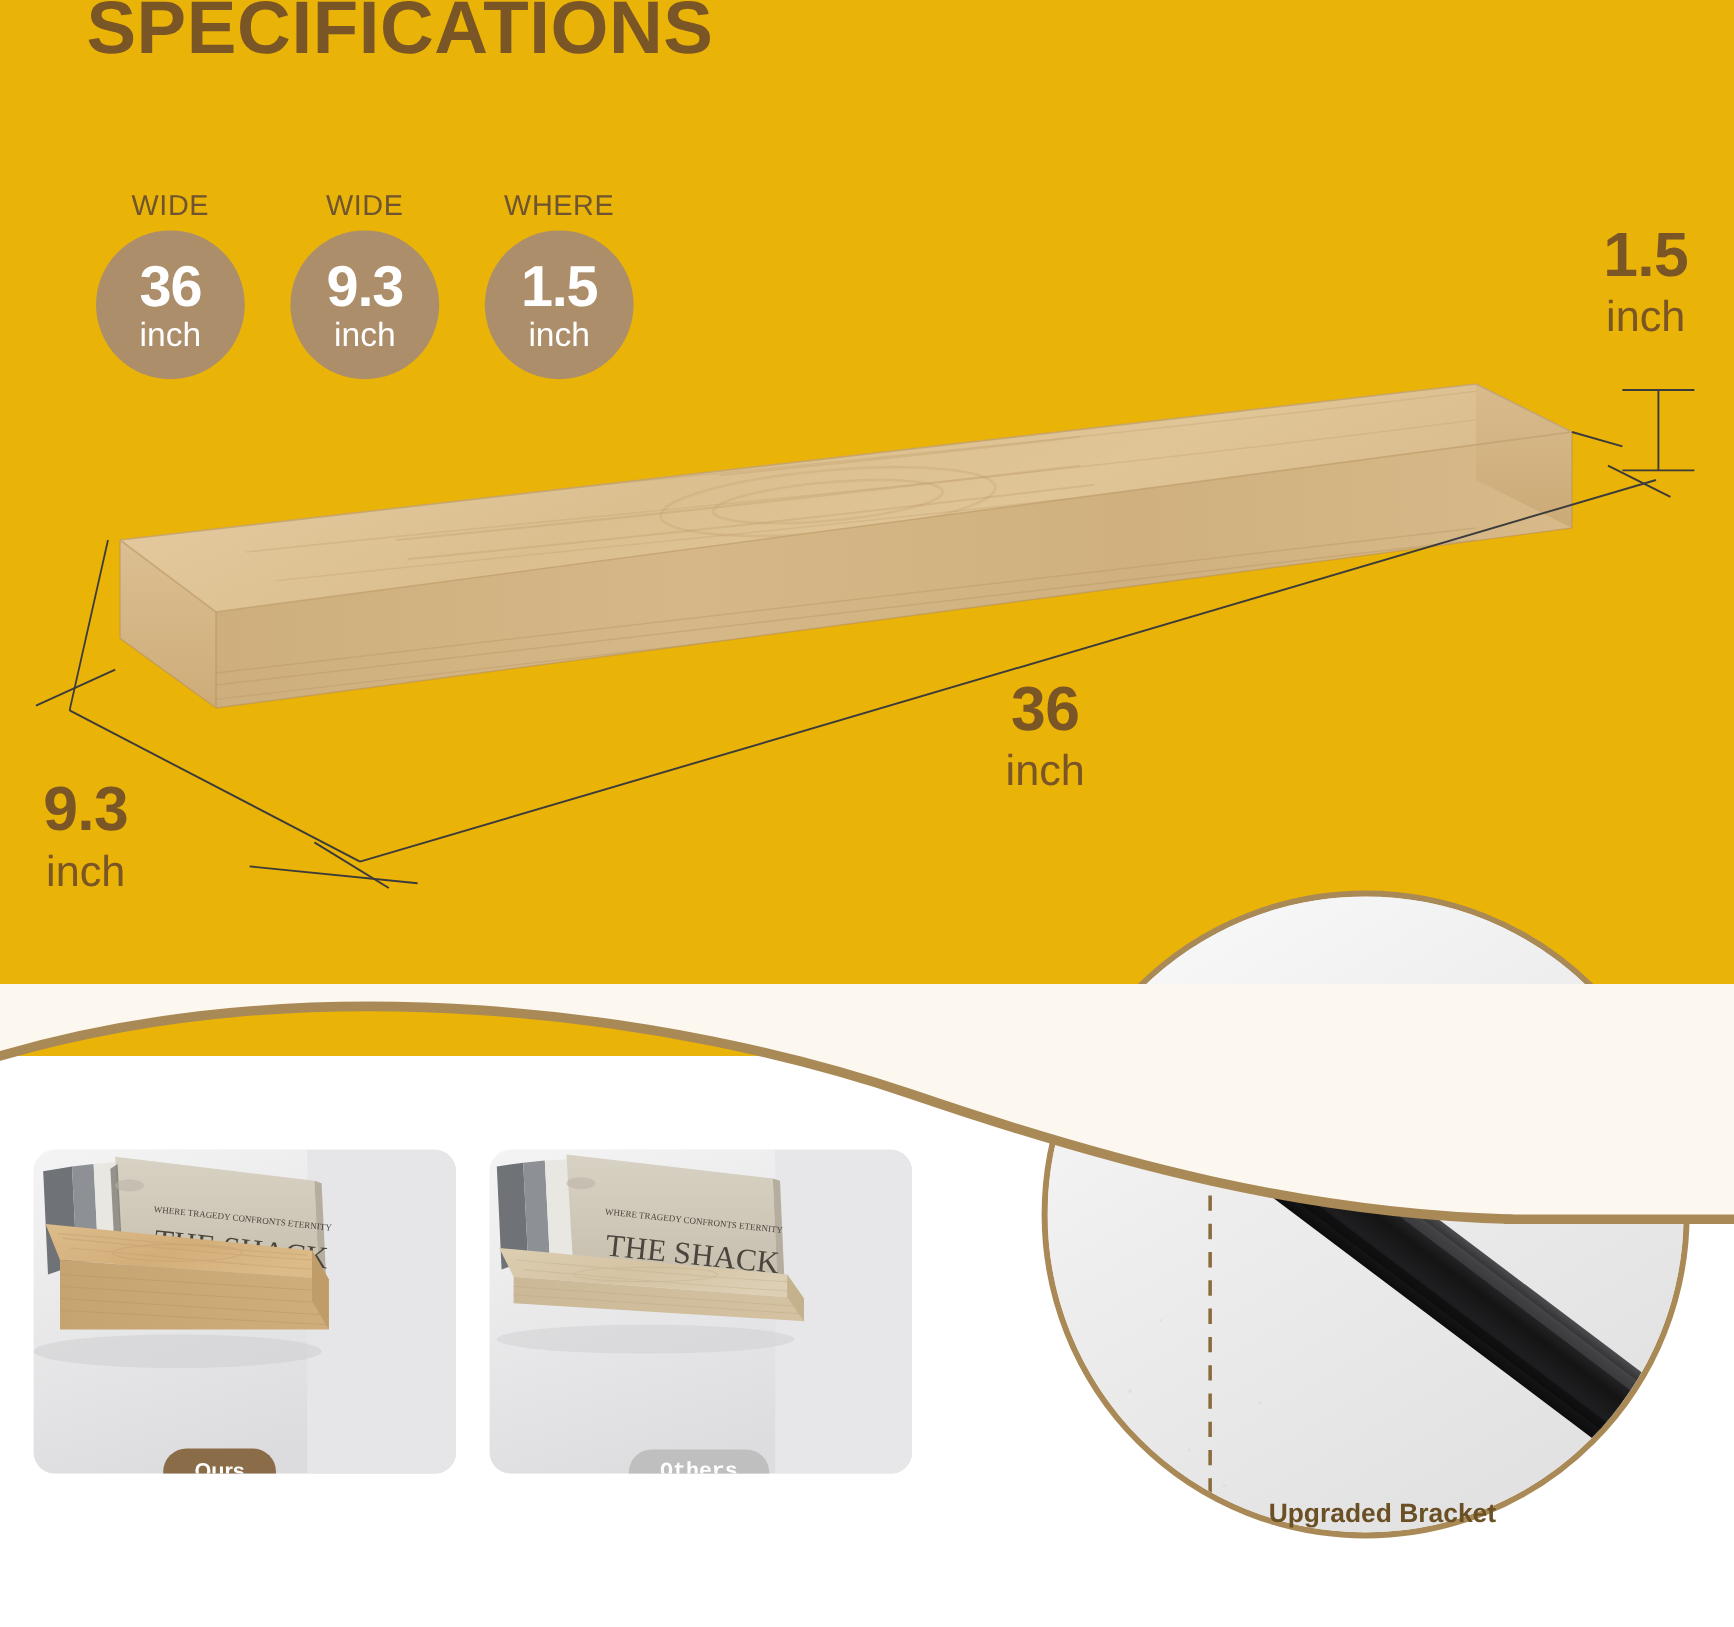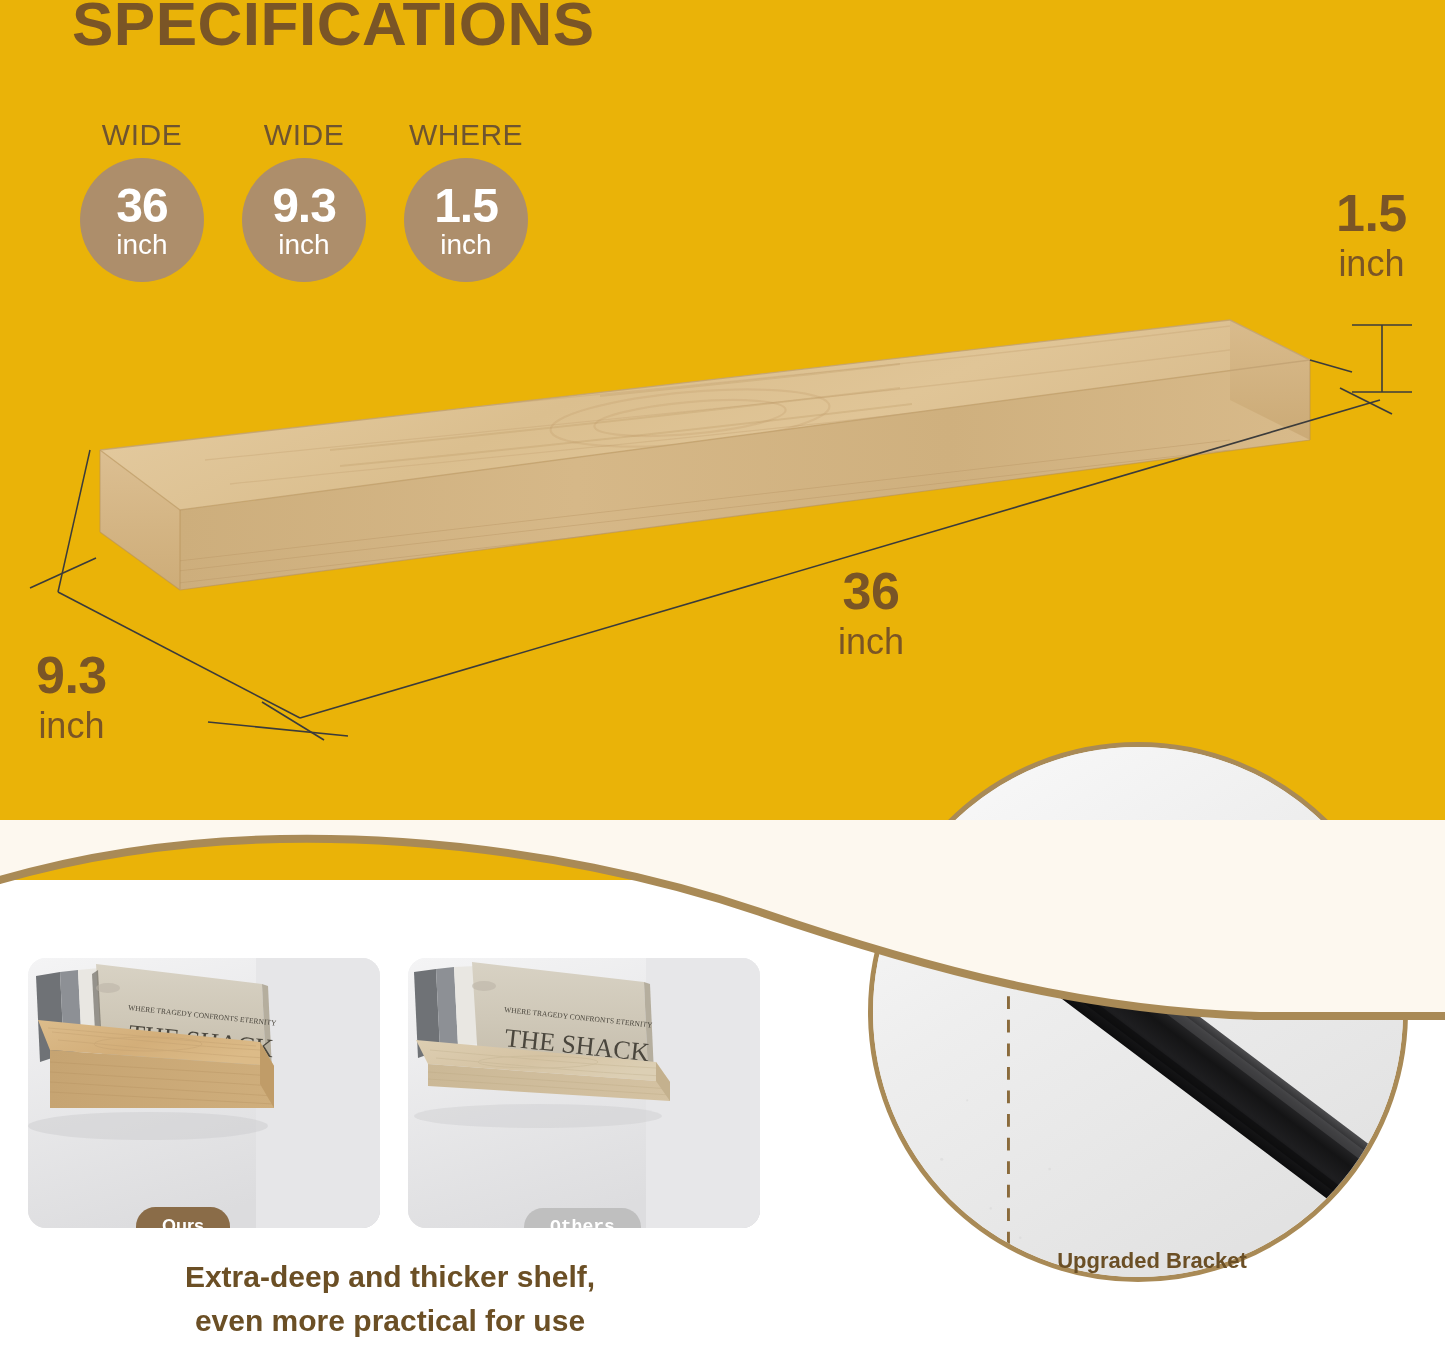--- a/index.html
+++ b/index.html
@@ -21,22 +21,23 @@
     position:absolute; left:72px; top:-12px;
     font-size:62px; font-weight:bold; letter-spacing:0.5px;
     color:#7a5526;
     white-space:nowrap;
   }
 
   
   #spec-badges { position:absolute; left:80px; top:118px; display:flex; gap:38px; }
   .spec-badge { width:124px; display:flex; flex-direction:column; align-items:center; }
   .spec-badge-label {
-    font-size:30px; color:#6e5430; letter-spacing:0.5px; margin-bottom:6px;
+    font-size:24px; color:#6e5430; letter-spacing:0.5px; margin-bottom:6px;
     font-weight:normal;
+    margin-top:40px;
   }
   .spec-badge-circle {
     width:124px; height:124px; border-radius:50%;
     background:#ad8e6b;
     display:flex; flex-direction:column; align-items:center; justify-content:center;
     line-height:1;
   }
   .spec-badge-value { font-size:48px; font-weight:bold; color:#ffffff; letter-spacing:-1px; }
   .spec-badge-unit { font-size:28px; color:#ffffff; margin-top:1px; }
 
@@ -381,22 +382,21 @@
         </g>
         <polygon points="248,104 262,124 262,143 248,123" fill="#c4b18e"></polygon>
         <ellipse cx="130" cy="158" rx="124" ry="12" fill="#cacacc" opacity="0.42"></ellipse>
       </svg>
       <div class="compare-badge" id="badge-others">Others</div>
     </div>
 
   </div>
 
   <div id="comparison-caption">
-    <span>Extra-deep and thicker shelf,</span><br>
-    <span>even more practical for use</span>
+    <br>
   </div>
 
   <div id="bracket-circle-wrap">
     <div id="bracket-circle">
       <svg id="bracket-photo" viewBox="0 0 540 540" preserveAspectRatio="xMidYMid slice">
         <defs>
           <linearGradient id="wallBg" x1="0" y1="0" x2="0.6" y2="1">
             <stop offset="0%" stop-color="#fbfbfb"></stop>
             <stop offset="45%" stop-color="#eeeeee"></stop>
             <stop offset="100%" stop-color="#e2e2e2"></stop>

